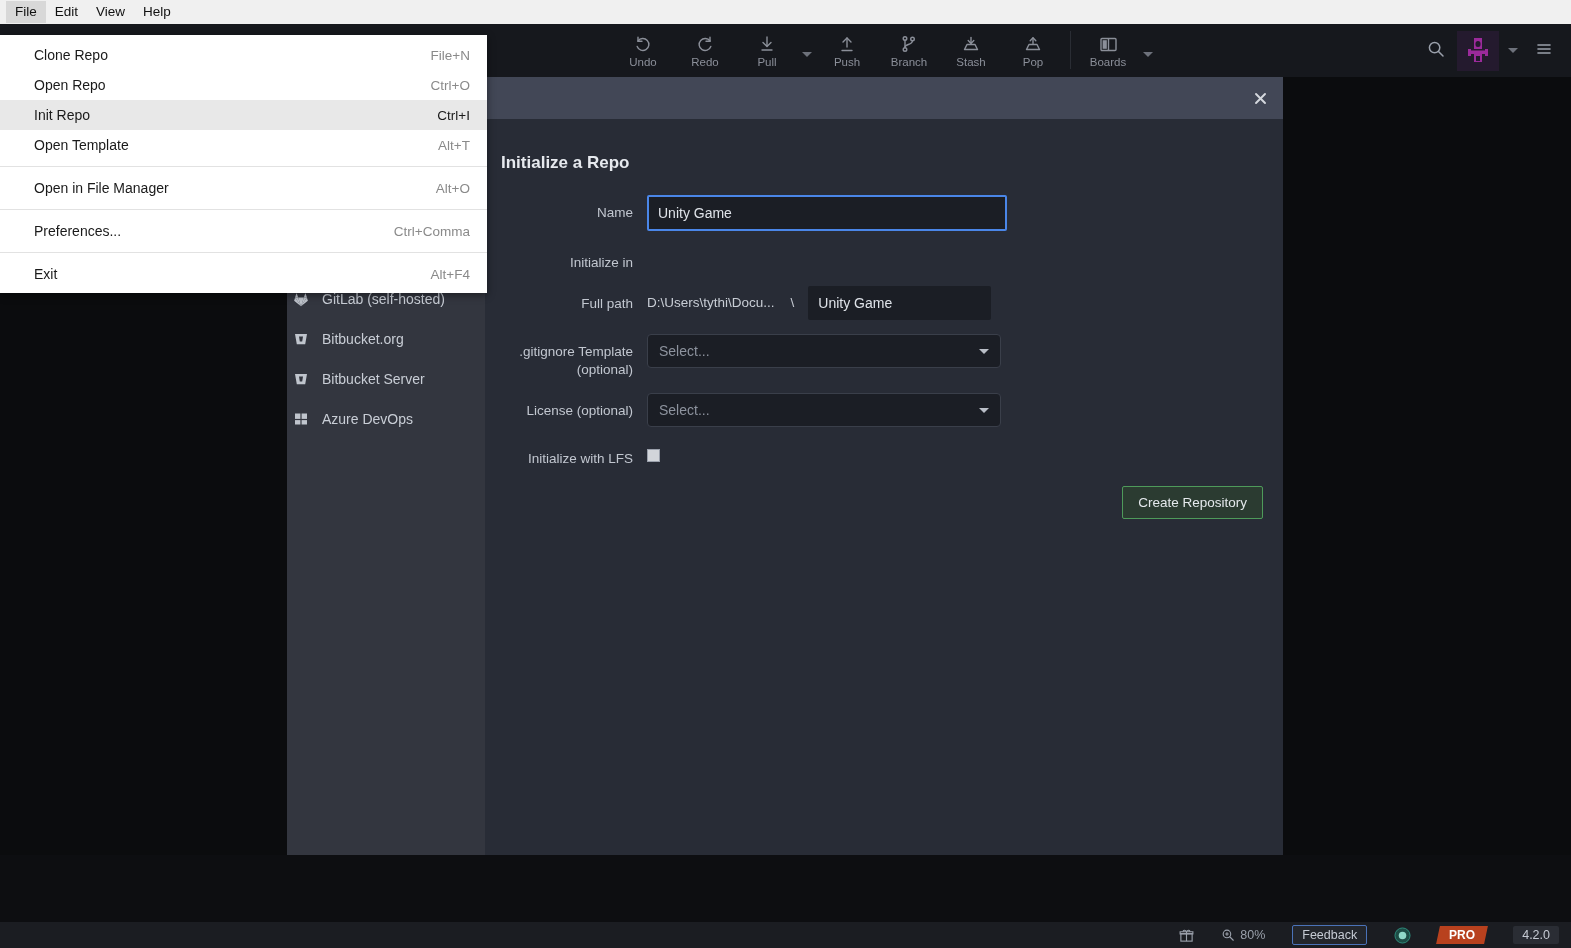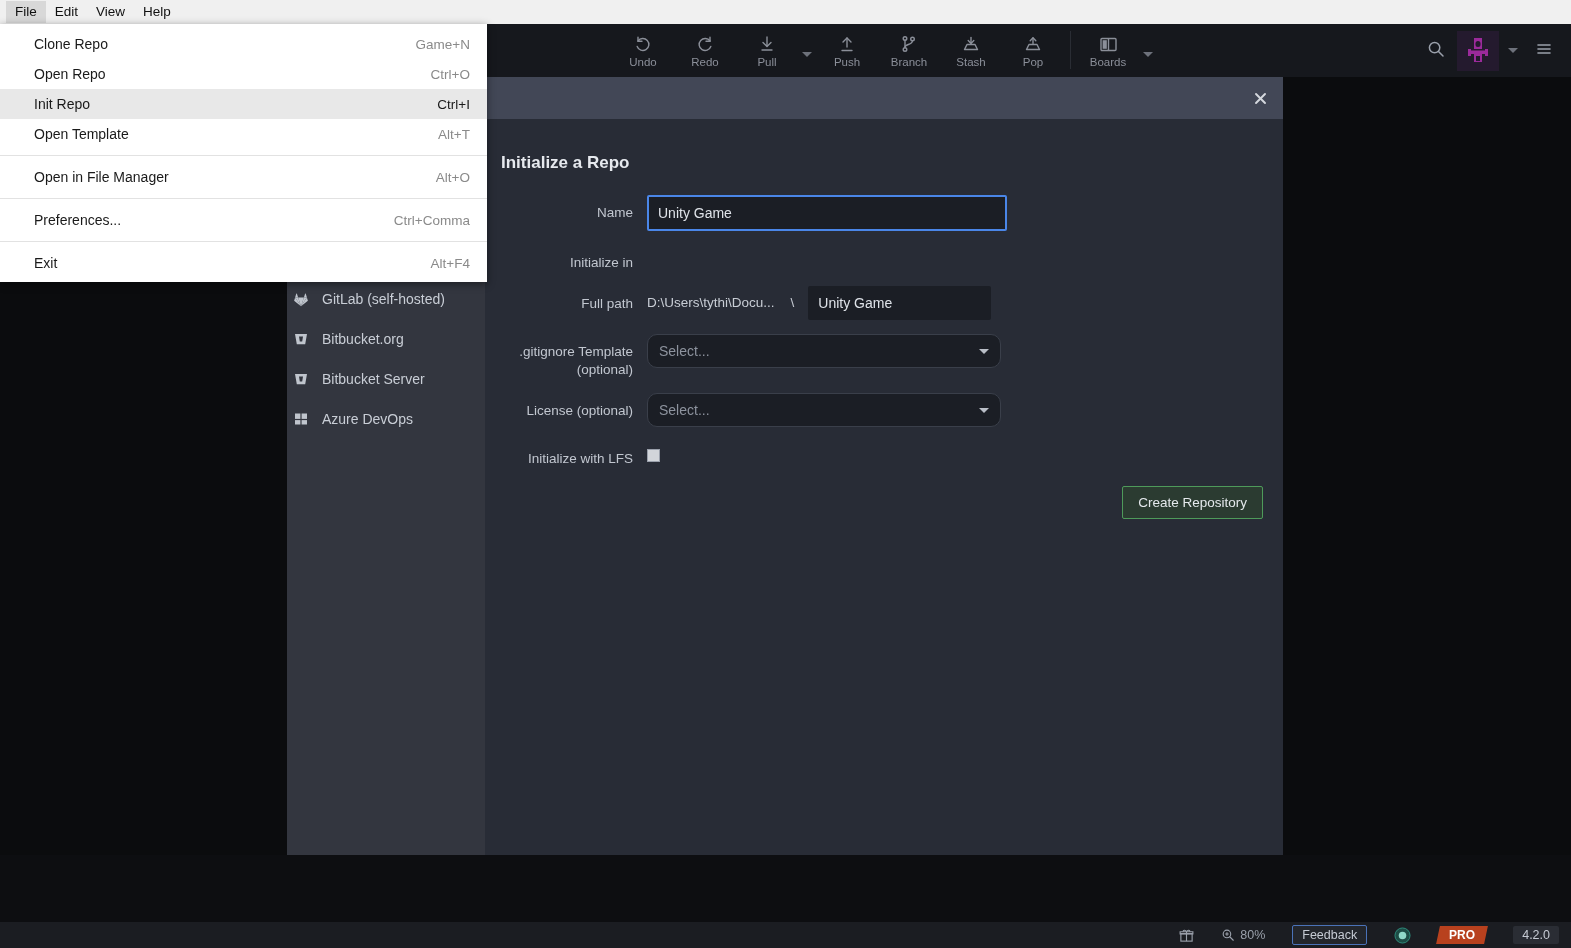--- a/index.html
+++ b/index.html
@@ -107,34 +107,34 @@
     font-size:13px; padding:0 13px; border-radius:2px; display:flex; align-items:center;
   }
   .fullpath-static { font-size:13.5px; color:#c8cdd5; padding-top:9px; }
   .fullpath-sep { font-size:13.5px; color:#c8cdd5; padding:9px 6px 0 8px; }
   .fullpath-box {
     height:34px; width:183px; background:#1b1e25; border:1px solid #33384200;
     color:#dfe3e9; font-size:14px; padding:0 9px; display:flex; align-items:center;
     border-radius:2px;
   }
   .selbox {
-    height:34px; width:354px; background:#1b1e25; border:1px solid #3a3f4a; border-radius:10px;
+    height:34px; width:354px; background:#1b1e25; border:1px solid #3a3f4a; border-radius:4px;
     display:flex; align-items:center; justify-content:space-between; padding:0 11px;
     color:#8d939e; font-size:14px;
   }
   .chk { width:13px;height:13px;background:#d2d5da;border:1px solid #9aa0ab;margin-top:8px;}
   .btn-create {
     border:1px solid #4e9a5a; background:#2b3b31; color:#e4e8ec; font-size:13.5px;
     padding:8px 15px; border-radius:2px; margin-left:auto;
   }
   .create-row { display:flex; padding-right:2px; margin-top:18px; }
 
   
   .menu-pop {
-    position:absolute; left:0; top:24px; width:487px; background:#fff;
+    position:absolute; left:0; top:35px; width:487px; background:#fff;
     box-shadow:0 2px 8px rgba(0,0,0,.45); z-index:40; padding:5px 0 4px 0;
   }
   .menu-row {
     height:30px; display:flex; align-items:center; justify-content:space-between;
     padding:0 17px 0 34px; font-size:14px; color:#1a1a1a;
   }
   .menu-row.hi { background:#e8e8e8; }
   .menu-row .acc { color:#8a8a8a; font-size:13.5px; }
   .menu-row.hi .acc { color:#1a1a1a; }
   .menu-div { height:1px; background:#e2e2e2; margin:6px 0; }
@@ -479,21 +479,21 @@
   <div class="menubar">
     <div class="menubar-item active">File</div>
     <div class="menubar-item">Edit</div>
     <div class="menubar-item">View</div>
     <div class="menubar-item">Help</div>
   </div>
 
   <div class="menu-pop">
     <div class="menu-row">
       <span>Clone Repo</span>
-      <span class="acc">Game+N</span>
+      <span class="acc">File+N</span>
     </div>
     <div class="menu-row">
       <span>Open Repo</span>
       <span class="acc">Ctrl+O</span>
     </div>
     <div class="menu-row hi">
       <span>Init Repo</span>
       <span class="acc">Ctrl+I</span>
     </div>
     <div class="menu-row">

